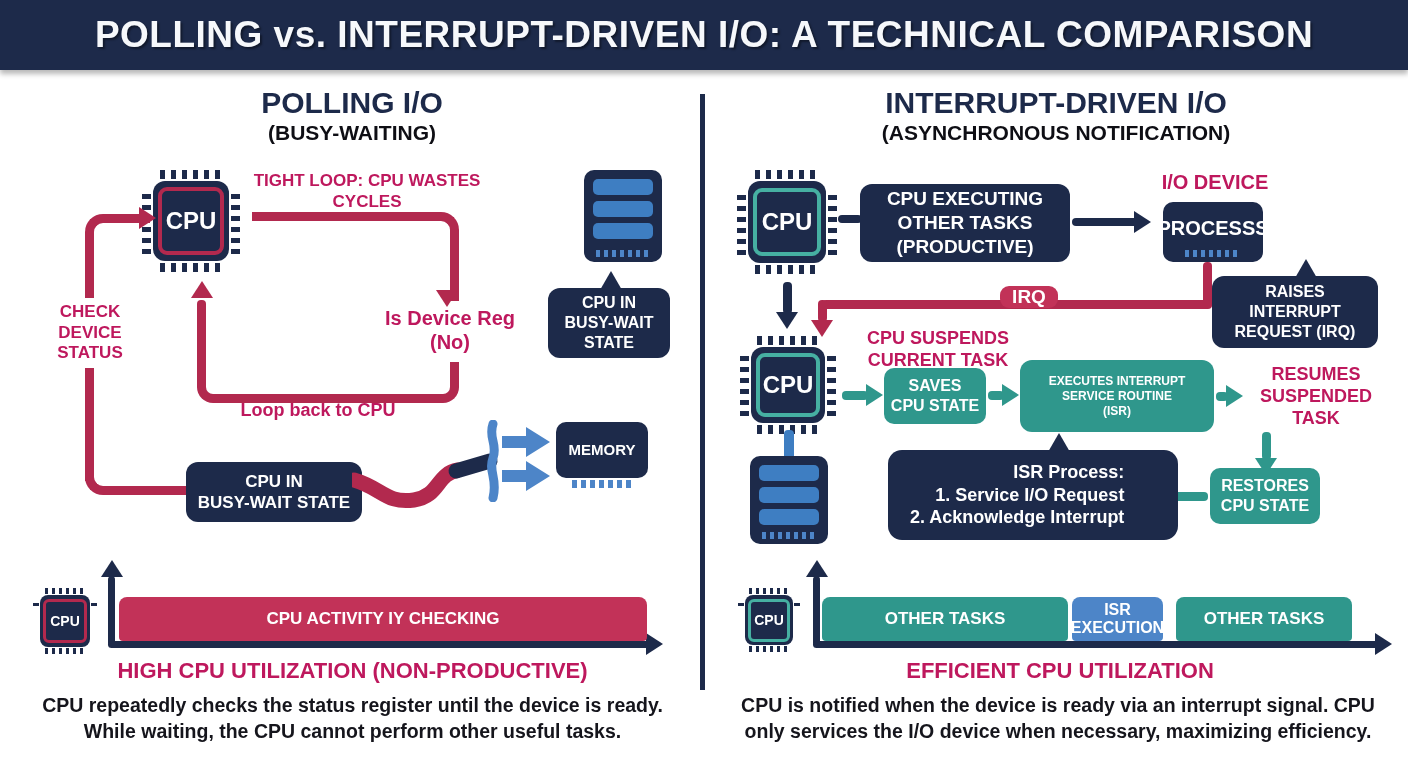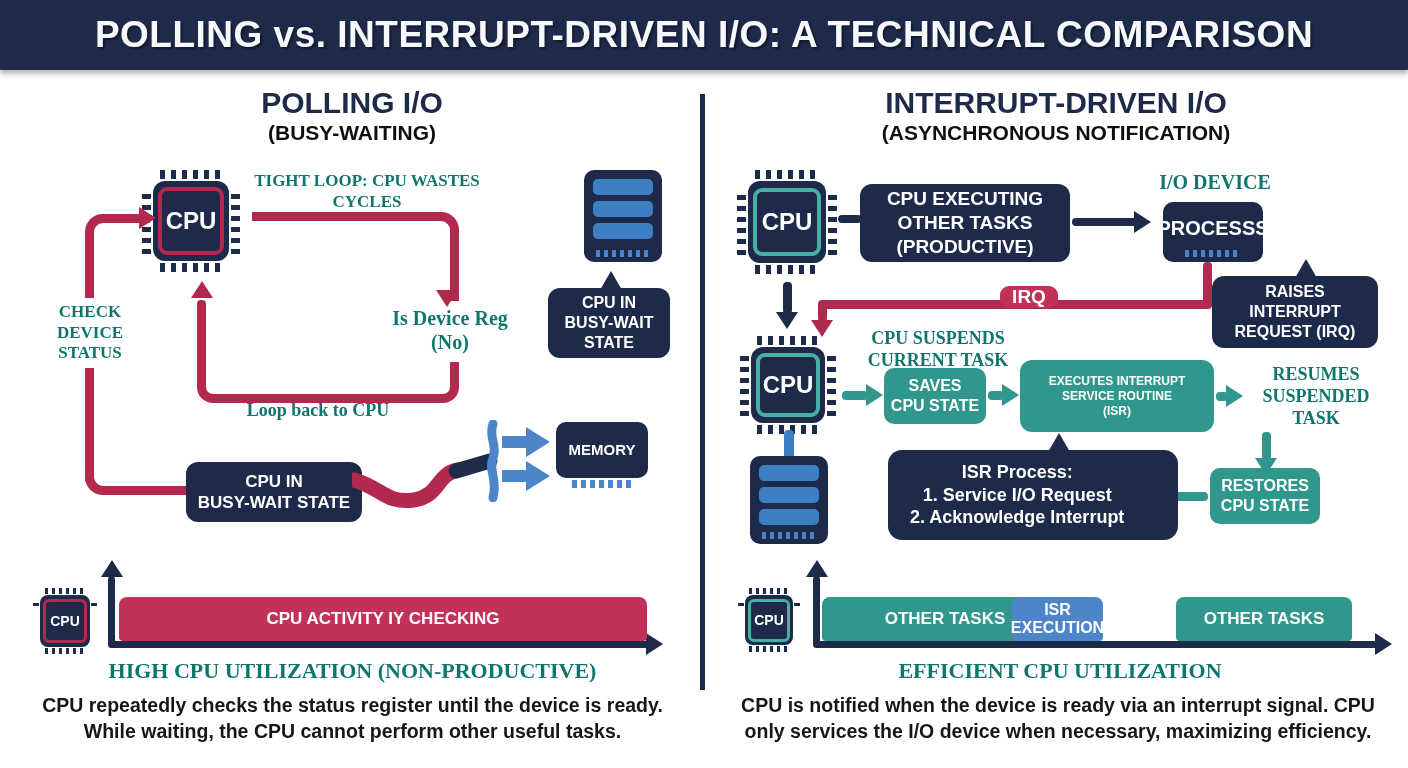--- a/index.html
+++ b/index.html
@@ -7,21 +7,21 @@
   
   .titlebar{position:absolute;left:0;top:0;width:1408px;height:70px;background:var(--navy);
     display:flex;align-items:center;justify-content:center;box-shadow:0 4px 5px rgba(0,0,0,.28);}
   .titlebar span{color:#f6f8fb;font-size:37px;font-weight:800;letter-spacing:.5px;
     text-shadow:2px 2px 2px rgba(0,0,0,.4);white-space:nowrap;}
   
   .phead{position:absolute;text-align:center;line-height:1.15;}
   .phead .h{font-size:30px;font-weight:800;color:var(--navy);}
   .phead .s{font-size:21px;font-weight:800;color:#0e0e14;}
   
-  .lbl{position:absolute;white-space:pre-line;color:#0f766e;line-height:1.22;text-align:center;font-family:Liberation Serif, serif;}
+  .lbl{position:absolute;white-space:pre-line;color:#be185d;line-height:1.22;text-align:center;}
   
   .nbox,.tbox{position:absolute;color:#fff;border-radius:12px;display:flex;align-items:center;
     justify-content:center;text-align:center;white-space:pre-line;line-height:1.25;}
   .nbox{background:var(--navy);}
   .tbox{background:var(--teal);border-radius:10px;}
   .bubble::before{content:"";position:absolute;top:-17px;border:11px solid transparent;
     border-bottom:19px solid var(--navy);border-top:0;}
   
   .hl,.vl{position:absolute;border-radius:4px;}
   .hl{height:9px;background:var(--crimson);}
@@ -257,21 +257,21 @@
   <div class="ah ah-l t" style="left:1146px;top:485px;"></div>
 
   <div class="vl bluebg" style="left:784px;top:430px;height:30px;width:10px;"></div>
   <div class="device" style="left:750px;top:456px;width:78px;height:88px;">
     <div class="dbar"></div>
       <div class="dbar"></div>
       <div class="dbar"></div>
     <div class="dpins"></div>
   </div>
 
-  <div class="nbox bubble" style="left: 888px; top: 450px; width: 268px; height: 90px; font-size: 18px; justify-content: flex-start; padding-left: 22px; text-align: center; border-radius: 14px; --ptr: 160px; --p: 160px;">
+  <div class="nbox bubble" style="left: 888px; top: 450px; width: 268px; height: 90px; font-size: 18px; justify-content: flex-start; padding-left: 22px; text-align: right; border-radius: 14px; --ptr: 160px; --p: 160px;">
     <span>ISR Process:
  1. Service I/O Request
  2. Acknowledge Interrupt</span>
   </div>
 
   <div class="chip chip-sm" style="left:738px;top:588px;width:62px;height:64px;">
     <div class="pins pt"></div>
       <div class="pins pb"></div>
     <div class="pins pl"></div>
       <div class="pins pr"></div>
@@ -281,21 +281,21 @@
         </div>
       </div>
   </div>
   <div class="vl navybg" style="left:813px;top:576px;height:70px;width:7px;"></div>
   <div class="ah ah-u n" style="left:806px;top:560px;"></div>
   <div class="hl navybg" style="left:813px;top:641px;width:566px;height:7px;"></div>
   <div class="ah ah-r n" style="left:1375px;top:633px;"></div>
   <div class="bar tealbg" style="left:822px;top:597px;width:246px;height:44px;font-size:17px;font-weight:800;">
     <span>OTHER TASKS</span>
   </div>
-  <div class="bar" style="left:1012px;top:597px;width:91px;height:44px;background:var(--blue_bar);font-size:16px;font-weight:800;">
+  <div class="bar" style="left:1072px;top:597px;width:91px;height:44px;background:var(--blue_bar);font-size:16px;font-weight:800;">
     <span>ISR
 EXECUTION</span>
   </div>
   <div class="bar tealbg" style="left:1176px;top:597px;width:176px;height:44px;font-size:17px;font-weight:800;">
     <span>OTHER TASKS</span>
   </div>
   <div class="lbl" style="left:730px;top:658px;width:660px;font-size:22px;font-weight:800;">EFFICIENT CPU UTILIZATION</div>
   <div class="caption" style="left:722px;top:693px;width:672px;">CPU is notified when the device is ready via an interrupt signal. CPU
 only services the I/O device when necessary, maximizing efficiency.</div>
 

